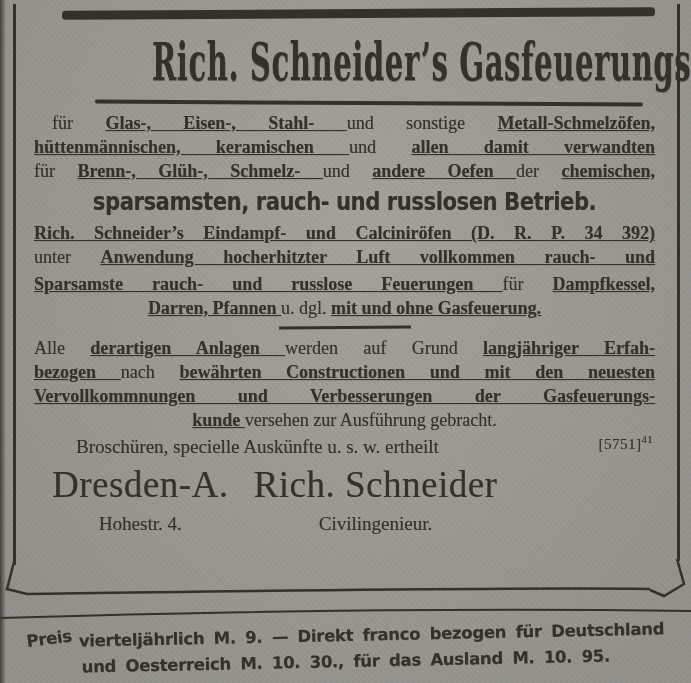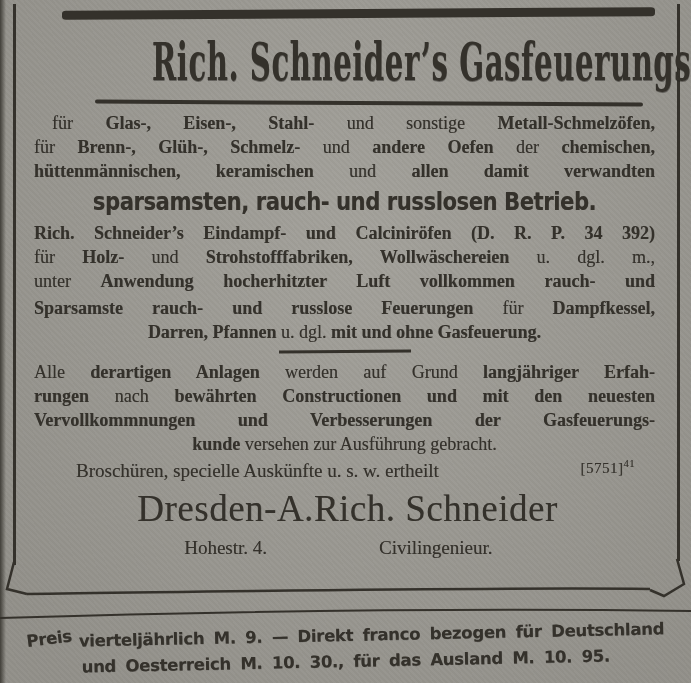--- a/index.html
+++ b/index.html
@@ -33,35 +33,35 @@
     background:var(--ink);border-radius:2px;transform:rotate(0.3deg);}
   
   .content{
     position:absolute;left:34px;top:111px;width:621px;
     font-size:18px;line-height:24px;
     text-shadow:0.3px 0.3px 0.4px rgba(20,18,14,0.35);
   }
   .tline{min-height:24px;}
   .tline.justify{text-align:justify;text-align-last:justify;}
   .tline.center{text-align:center;text-align-last:center;}
-  .b{font-weight:bold;}
+  .b{font-weight:bold;text-decoration:underline;}
   .para{margin:0 0 3px 0;}
   .slogan{
     margin:4px 0 4px 0;text-align:center;white-space:nowrap;
     font-family:"DejaVu Sans", sans-serif;font-weight:bold;
     font-size:24px;line-height:30px;letter-spacing:-0.5px;
     transform:scaleX(0.88);transform-origin:50% 50%;
   }
   .divider{width:132px;height:2.5px;background:var(--ink);margin:6px auto 7px auto;
     transform:rotate(-0.5deg);}
   .brochure{position:relative;padding-left:42px;margin-top:2px;font-size:19px;}
-  .print-tag{position:absolute;right:20px;top:-7px;font-size:15px;letter-spacing:0.5px;}
+  .print-tag{position:absolute;right:2px;top:-7px;font-size:15px;letter-spacing:0.5px;}
   .print-tag sup{font-size:10.5px;}
   
-  .signatures{display:flex;justify-content:center;margin-top:7px;padding:0 12px 0 18px;}
+  .signatures{display:flex;justify-content:flex-start;margin-top:7px;padding:0 12px 0 18px;gap:25px;}
   .sig{text-align:center;}
   .sig-name{font-size:37px;line-height:38px;letter-spacing:0.5px;white-space:nowrap;}
   .sig-sub{font-size:19px;line-height:22px;margin-top:9px;}
   
   .overlay{position:absolute;left:0;top:0;pointer-events:none;}
   
   .footer{
     position:absolute;left:0;right:0;top:623px;text-align:center;
     transform:rotate(-1.2deg);transform-origin:50% 50%;
     font-family:"DejaVu Sans", sans-serif;font-weight:bold;
@@ -81,42 +81,41 @@
   <div class="top-bar"></div>
   <div class="frame-left"></div>
   <div class="frame-right"></div>
 
   <div class="title">Rich. Schneider’s Gasfeuerungs-Anlagen</div>
   <div class="title-underline"></div>
 
   <div class="content">
     <div class="para">
         <div class="tline justify" style="padding-left: 18px;"><span>für </span><span class="b">Glas-, Eisen-, Stahl- </span><span>und sonstige </span><span class="b">Metall-Schmelzöfen,</span></div>
+        <div class="tline justify"><span class="b">hüttenmännischen, keramischen </span><span>und </span><span class="b">allen damit verwandten</span></div>
         <div class="tline justify"><span>für </span><span class="b">Brenn-, Glüh-, Schmelz- </span><span>und </span><span class="b">andere Oefen </span><span>der </span><span class="b">chemischen,</span></div>
-        <div class="tline justify"><span class="b">hüttenmännischen, keramischen </span><span>und </span><span class="b">allen damit verwandten</span></div>
       </div>
 
     <div class="slogan">sparsamsten, rauch- und russlosen Betrieb.</div>
 
     <div class="para">
         <div class="tline justify"><span class="b">Rich. Schneider’s Eindampf- und Calciniröfen (D. R. P. 34 392)</span></div>
-        <div class="tline justify"><span>für </span><span class="b">Holz- </span><span>und </span><span class="b">Strohstofffabriken, Wollwäschereien </span><span>u. dgl. m.,</span></div>
         <div class="tline justify"><span>unter </span><span class="b">Anwendung hocherhitzter Luft vollkommen rauch- und</span></div>
       </div>
 
     <div class="para">
         <div class="tline justify"><span class="b">Sparsamste rauch- und russlose Feuerungen </span><span>für </span><span class="b">Dampfkessel,</span></div>
         <div class="tline center"><span class="b">Darren, Pfannen </span><span>u. dgl. </span><span class="b">mit und ohne Gasfeuerung.</span></div>
       </div>
 
     <div class="divider"></div>
 
     <div class="para">
         <div class="tline justify"><span>Alle </span><span class="b">derartigen Anlagen </span><span>werden auf Grund </span><span class="b">langjähriger Erfah-</span></div>
-        <div class="tline justify"><span class="b">rungen </span><span>nach </span><span class="b">bewährten Constructionen </span><span class="b">und mit den neuesten</span></div>
+        <div class="tline justify"><span class="b">bezogen </span><span>nach </span><span class="b">bewährten Constructionen </span><span class="b">und mit den neuesten</span></div>
         <div class="tline justify"><span class="b">Vervollkommnungen und Verbesserungen der Gasfeuerungs-</span></div>
         <div class="tline center"><span class="b">kunde </span><span>versehen zur Ausführung gebracht.</span></div>
       </div>
 
     <div class="brochure">
       <span>Broschüren, specielle Auskünfte u. s. w. ertheilt</span>
       <span class="print-tag"><span>[5751]</span><sup>41</sup></span>
     </div>
 
     <div class="signatures">

